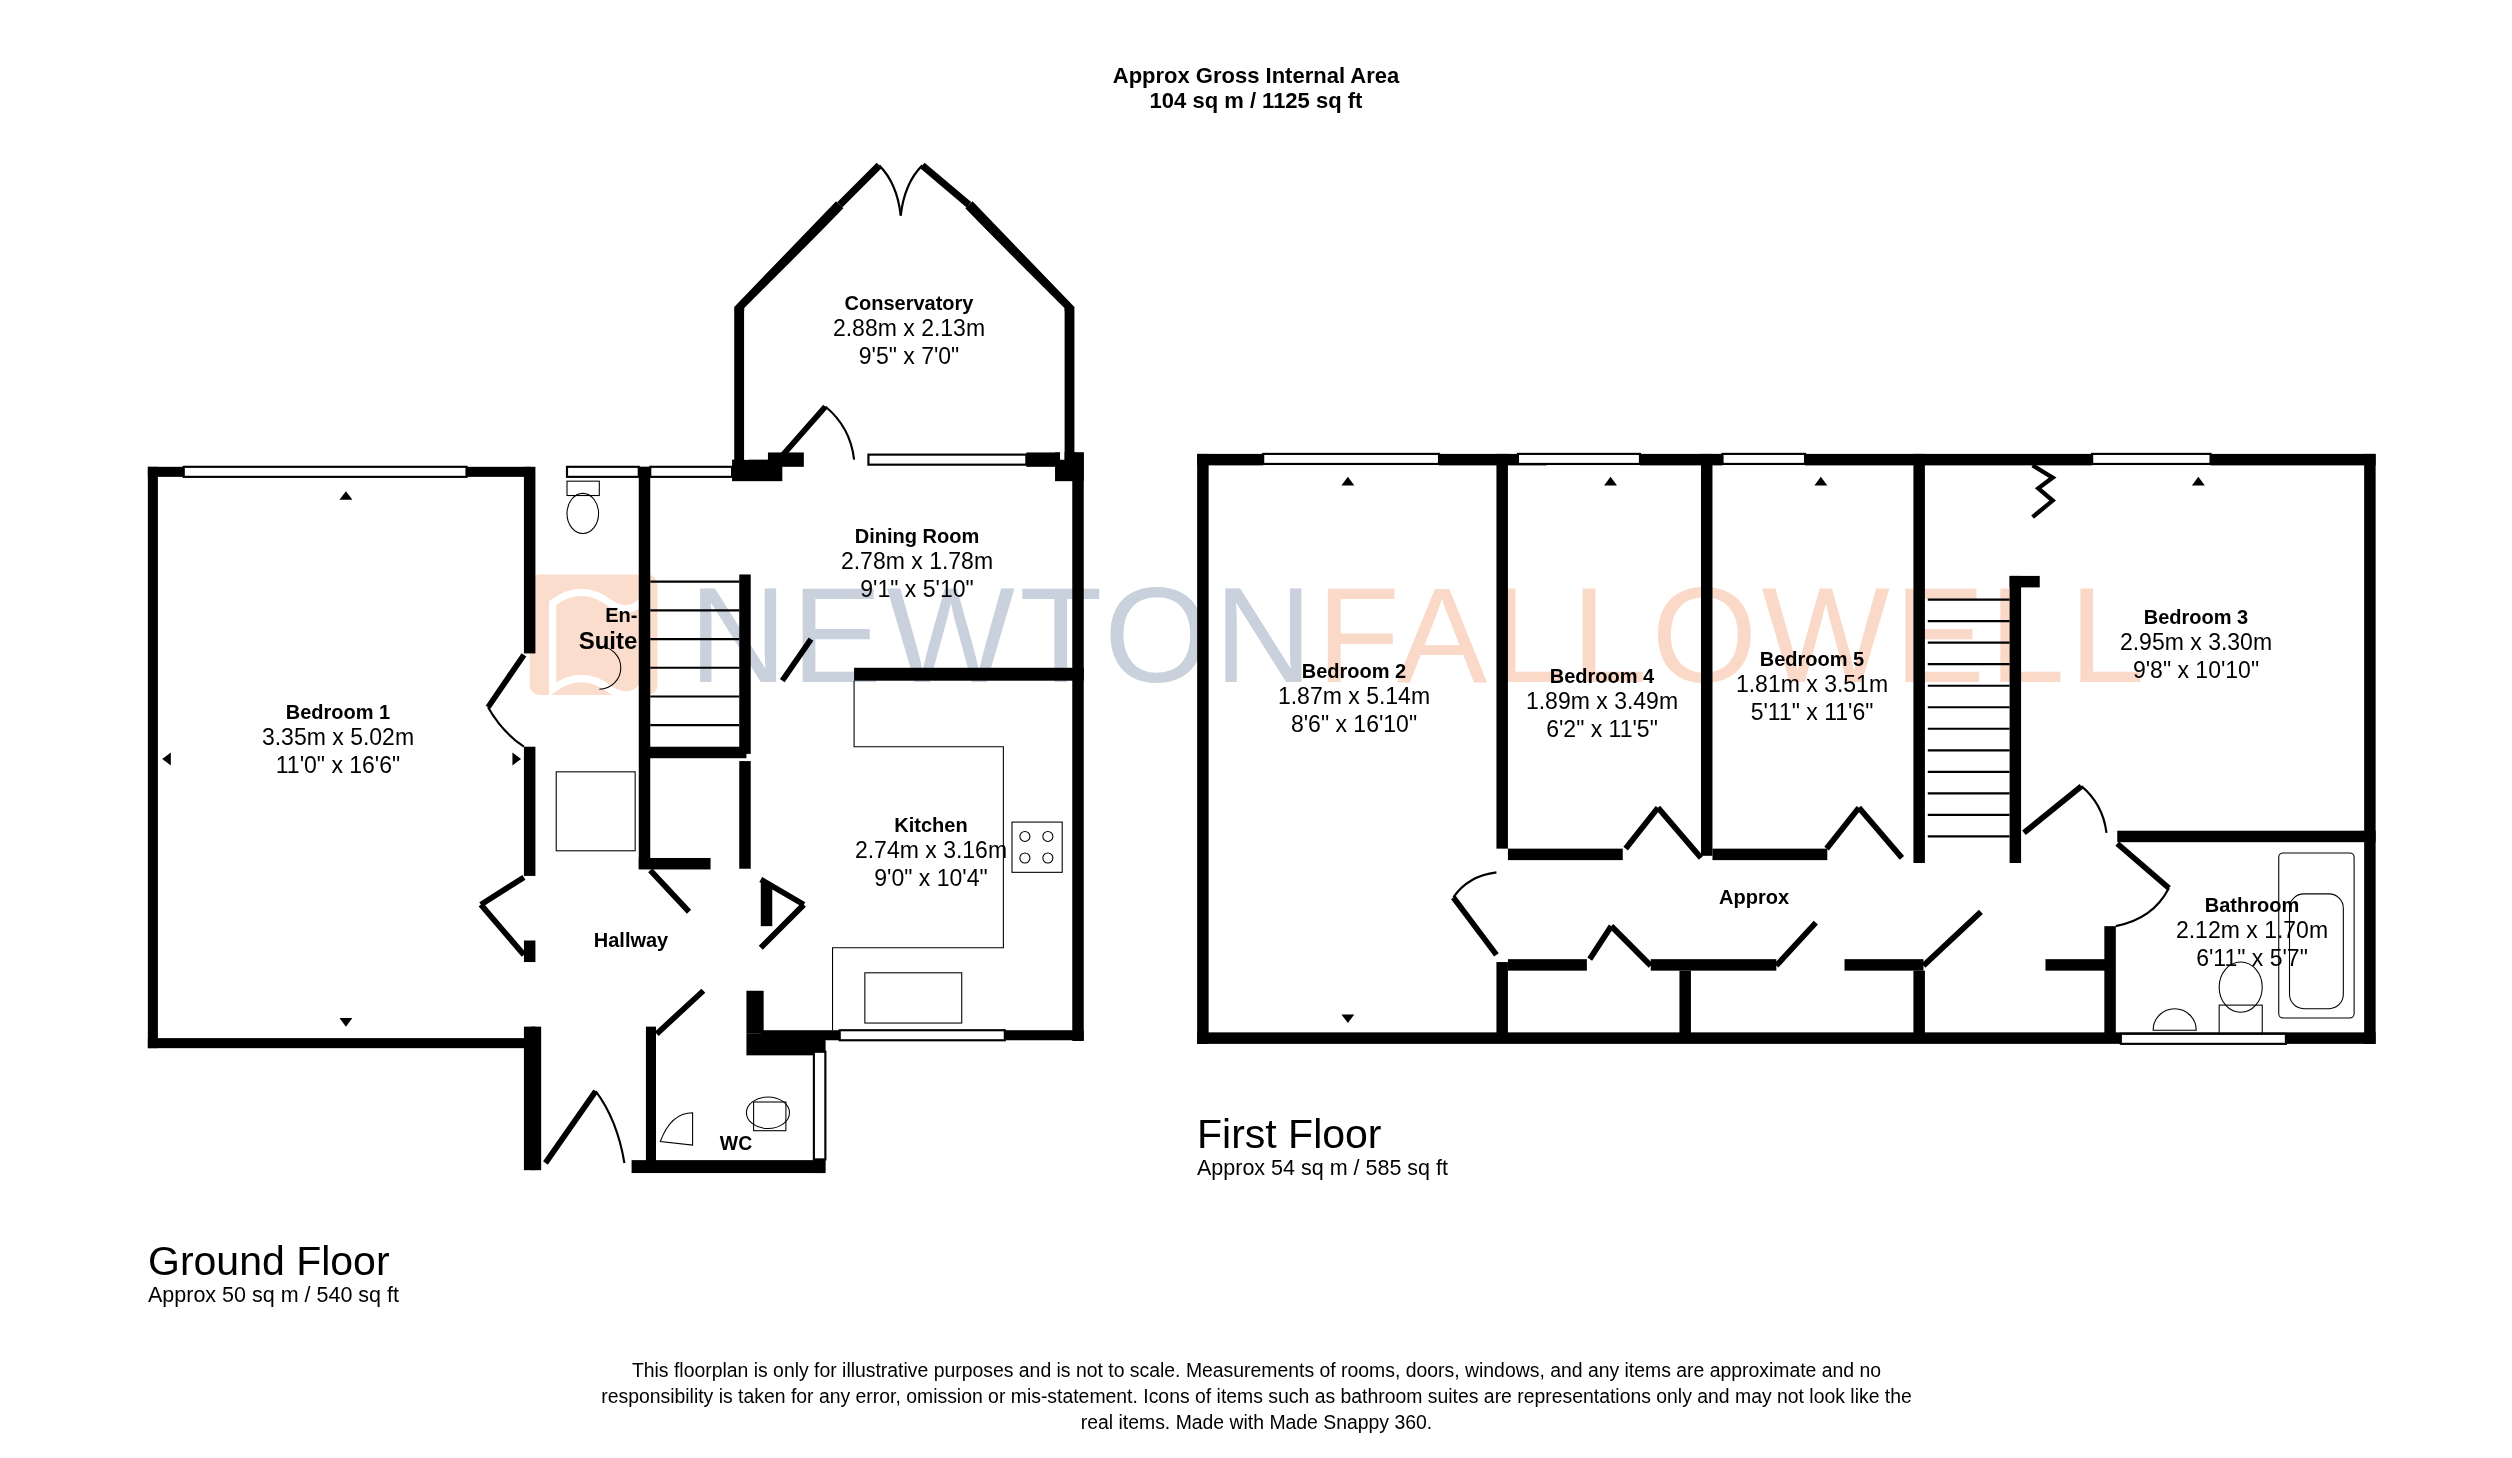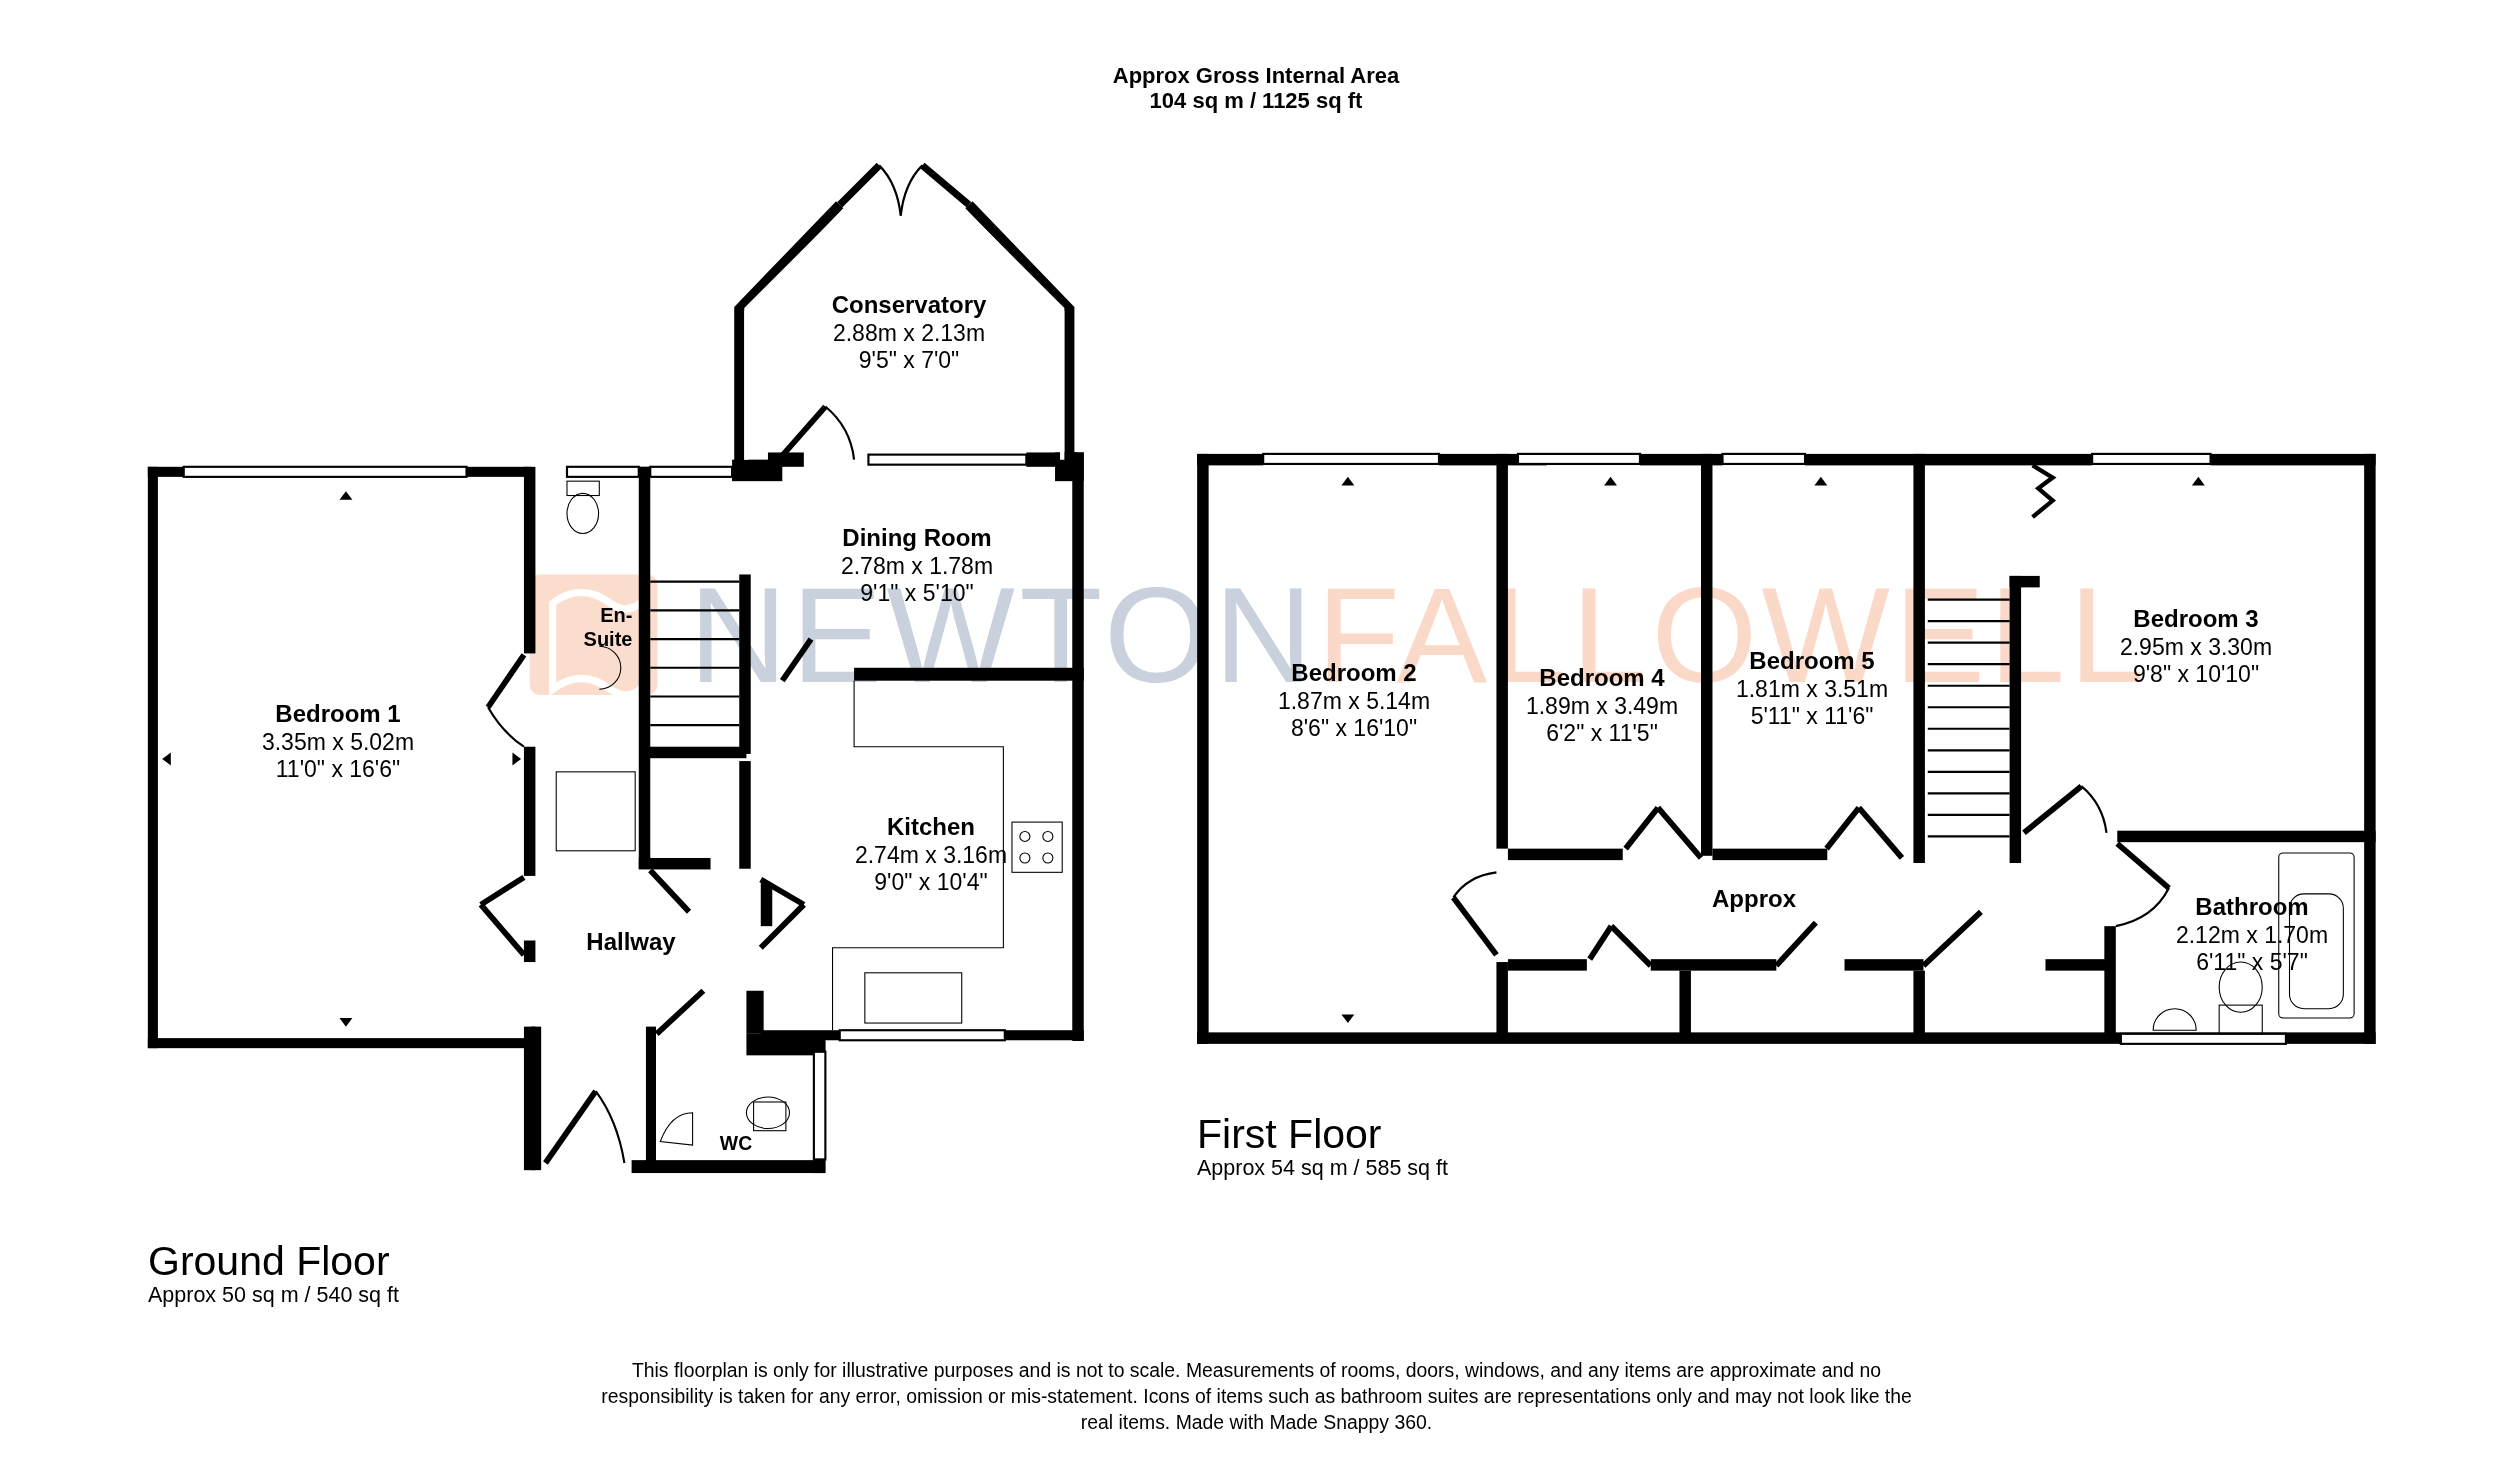--- a/index.html
+++ b/index.html
@@ -1,21 +1,21 @@
 <!DOCTYPE html>
 <html style="font-size:11.5px"><head>
 <meta charset="utf-8">
 <style>
   html, body { margin:0; padding:0; background:#ffffff; }
   body { width:2512px; height:1459px; position:relative; overflow:hidden; font-family:"Liberation Sans", sans-serif; color:#000; }
   svg { position:absolute; left:0; top:0; }
   .txt { position:absolute; text-align:center; line-height:1.15; white-space:nowrap; }
   .gia { left:1005px; top:63px; width:502px; font-weight:bold; font-size:22px; }
   .room { position:absolute; text-align:center; white-space:nowrap; line-height:1.2; transform:translateX(-50%); }
-  .room .n { font-weight:bold; font-size:24px; display:block; }
+  .room .n { font-weight:bold; font-size:20px; display:block; }
   .room .m, .room .f { font-size:23px; display:block; }
   .floor-label { position:absolute; font-size:41px; }
   .floor-area { position:absolute; font-weight:normal; font-size:21.5px; }
   .disclaimer { left:589px; top:1357px; width:1335px; font-size:19.4px; line-height:1.35; white-space:normal; }
   .wm { position:absolute; font-size:136px; letter-spacing:4.3px; top:567px; line-height:1; font-weight:normal; }
 </style>
 </head>
 <body>
 
 <div class="wm" style="left:689px;">
@@ -247,21 +247,21 @@
   <span class="m">3.35m x 5.02m</span>
   <span class="f">11'0" x 16'6"</span>
 </div>
 <div class="room" style="left:931px; top:813px;">
   <span class="n">Kitchen</span>
   <span class="m">2.74m x 3.16m</span>
   <span class="f">9'0" x 10'4"</span>
 </div>
 <div class="room" style="left:592px; top:603px;">
   <span class="n" style="font-size:20px;text-align:right;">En-</span>
-  <span class="n" style="font-size:20px;margin-left:32px;">Suite</span>
+  <span class="n" style="font-size:24px;margin-left:32px;">Suite</span>
 </div>
 <div class="room" style="left:631px; top:928px;">
   <span class="n">Hallway</span>
 </div>
 <div class="room" style="left:736px; top:1092px;">
   <span class="n" style="font-size:19.4px;margin-top:40px;">WC</span>
 </div>
 
 <div class="room" style="left:1354px; top:659px;">
   <span class="n">Bedroom 2</span>

